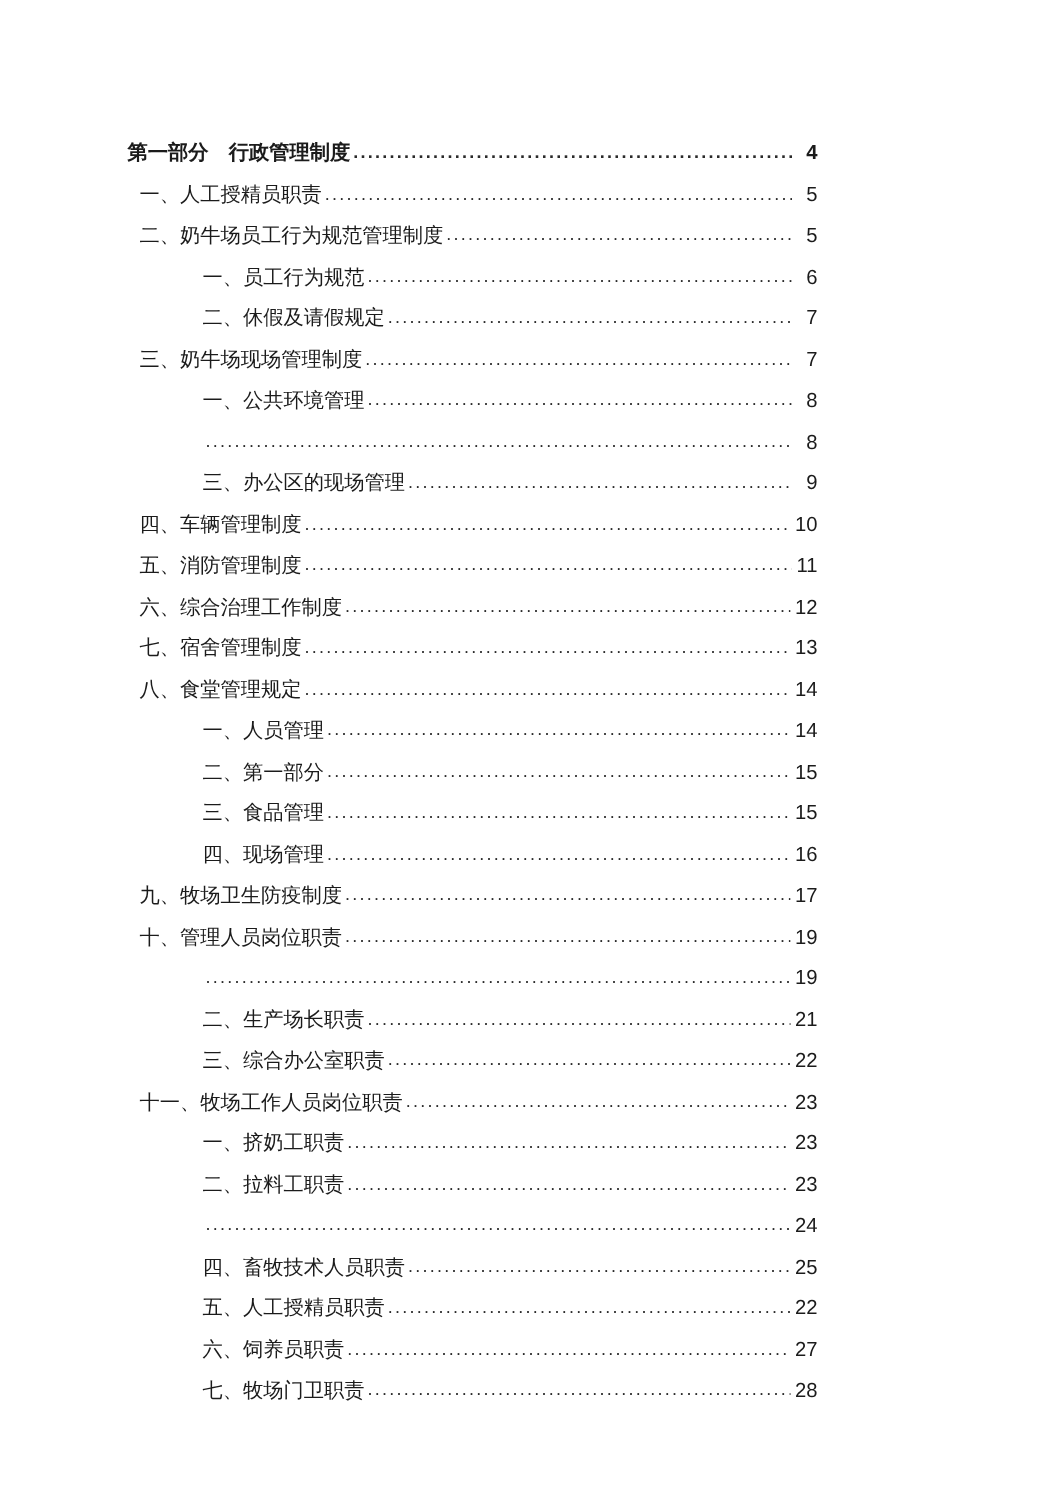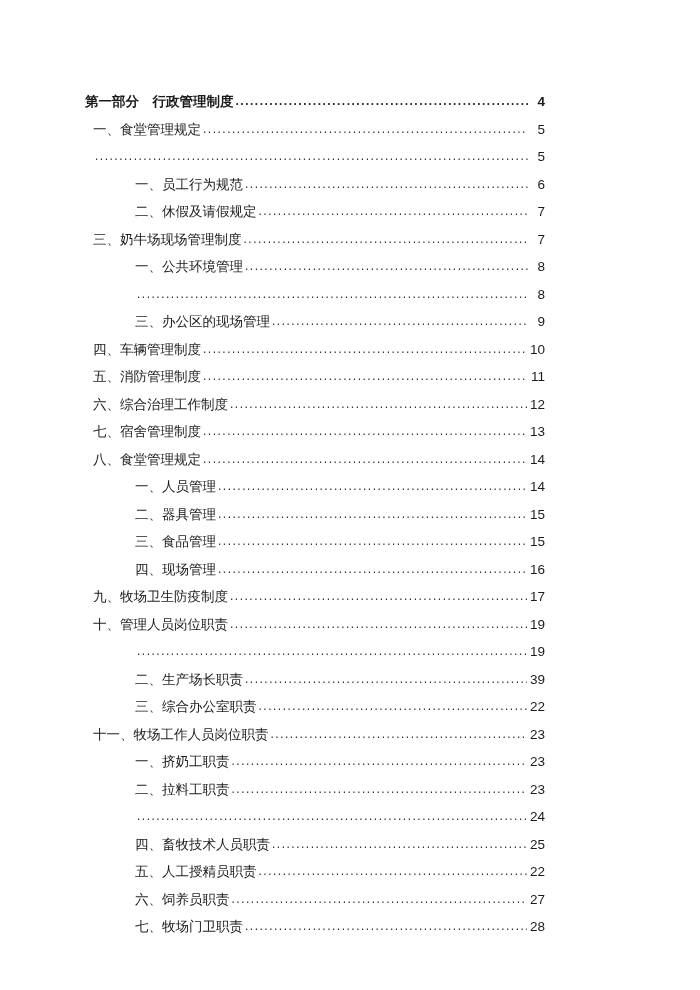--- a/index.html
+++ b/index.html
@@ -60,26 +60,27 @@
 
 <div class="page">
   <div class="toc">
   <div class="toc-row level-0 bold">
     <span class="toc-label">第一部分　行政管理制度</span>
     <span class="toc-dots">....................................................................................................................................................................................................................................................................</span>
     <span class="toc-page">4</span>
   </div>
 
   <div class="toc-row level-1">
-    <span class="toc-label">一、食堂管理规定</span>
+    <span class="toc-label">一、人工授精员职责</span>
     <span class="toc-dots">....................................................................................................................................................................................................................................................................</span>
     <span class="toc-page">5</span>
   </div>
 
   <div class="toc-row level-1">
+    <span class="toc-label">二、奶牛场员工行为规范管理制度</span>
     <span class="toc-dots">....................................................................................................................................................................................................................................................................</span>
     <span class="toc-page">5</span>
   </div>
 
   <div class="toc-row level-2">
     <span class="toc-label">一、员工行为规范</span>
     <span class="toc-dots">....................................................................................................................................................................................................................................................................</span>
     <span class="toc-page">6</span>
   </div>
 
@@ -142,21 +143,21 @@
     <span class="toc-page">14</span>
   </div>
 
   <div class="toc-row level-2">
     <span class="toc-label">一、人员管理</span>
     <span class="toc-dots">....................................................................................................................................................................................................................................................................</span>
     <span class="toc-page">14</span>
   </div>
 
   <div class="toc-row level-2">
-    <span class="toc-label">二、器具管理</span>
+    <span class="toc-label">二、第一部分</span>
     <span class="toc-dots">....................................................................................................................................................................................................................................................................</span>
     <span class="toc-page">15</span>
   </div>
 
   <div class="toc-row level-2">
     <span class="toc-label">三、食品管理</span>
     <span class="toc-dots">....................................................................................................................................................................................................................................................................</span>
     <span class="toc-page">15</span>
   </div>
 
@@ -179,21 +180,21 @@
   </div>
 
   <div class="toc-row level-2">
     <span class="toc-dots">....................................................................................................................................................................................................................................................................</span>
     <span class="toc-page">19</span>
   </div>
 
   <div class="toc-row level-2">
     <span class="toc-label">二、生产场长职责</span>
     <span class="toc-dots">....................................................................................................................................................................................................................................................................</span>
-    <span class="toc-page">39</span>
+    <span class="toc-page">21</span>
   </div>
 
   <div class="toc-row level-2">
     <span class="toc-label">三、综合办公室职责</span>
     <span class="toc-dots">....................................................................................................................................................................................................................................................................</span>
     <span class="toc-page">22</span>
   </div>
 
   <div class="toc-row level-1">
     <span class="toc-label">十一、牧场工作人员岗位职责</span>

